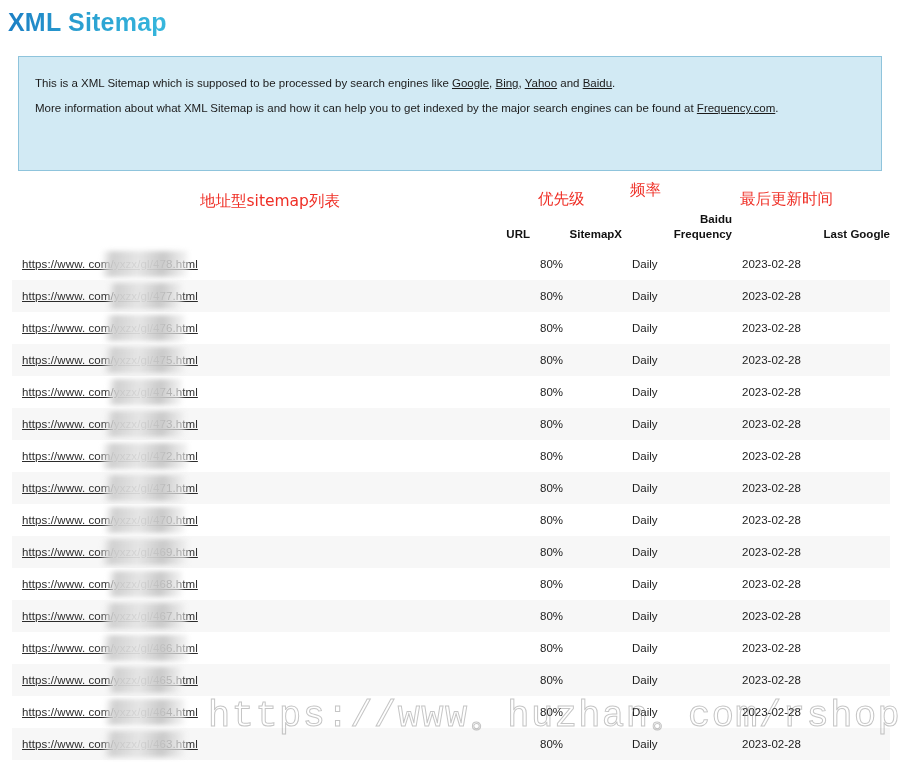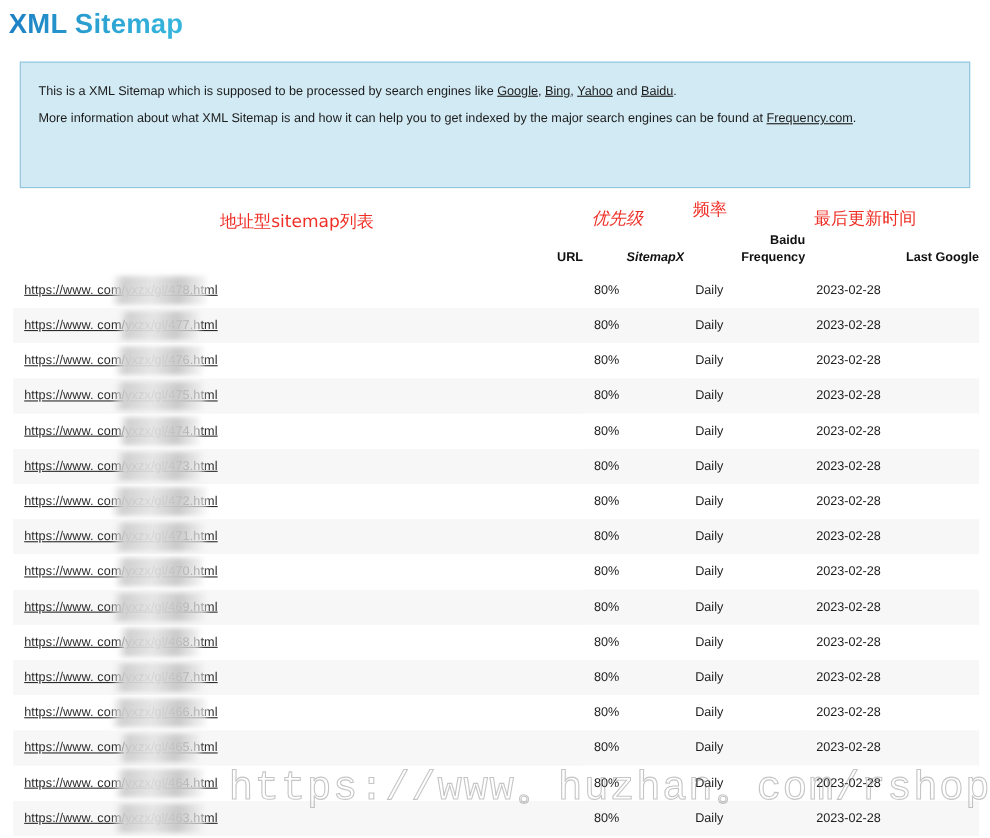--- a/index.html
+++ b/index.html
@@ -79,21 +79,21 @@
     text-align: right;
     padding: 0 0 6px 0;
     height: 66px;
     font-size: 11.5px;
     font-weight: bold;
     color: #111;
     background: #ffffff;
     position: relative;
   }
   .th-url   { padding-left: 10px !important; }
-  .th-pri   { padding-left: 10px !important; font-style: italic; }
+  .th-pri   { padding-left: 10px !important; }
   .th-freq  { padding-left: 10px !important; }
   .th-date  { padding-left: 10px !important; }
 
   .th-inner { display: block; line-height: 15px; }
 
   
   .annot {
     position: absolute;
     color: #ef2f26;
     font-size: 15.5px;

